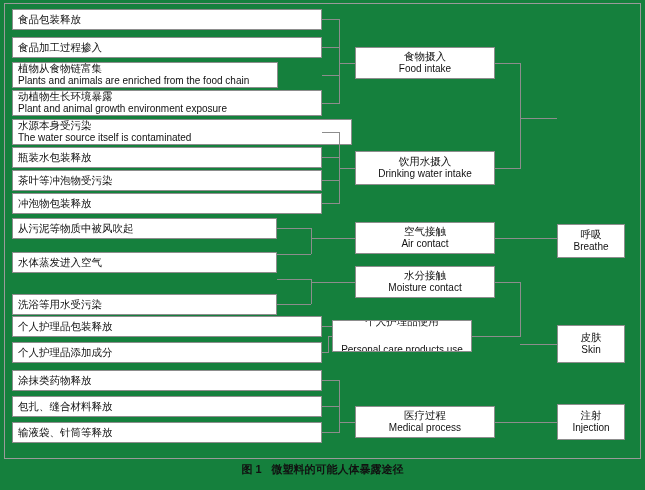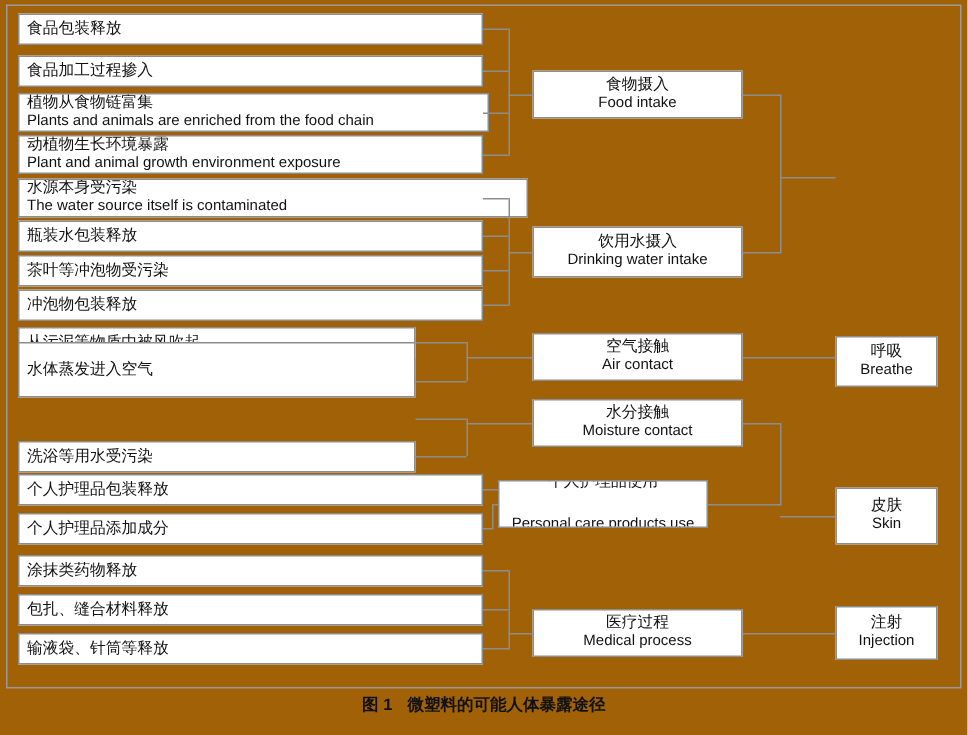--- a/index.html
+++ b/index.html
@@ -7,21 +7,21 @@
     padding: 0;
     background: #ffffff;
   }
   body {
     font-family: "Liberation Sans", sans-serif;
   }
   #page {
     position: relative;
     width: 645px;
     height: 490px;
-    background: #a16207;
+    background: #15803d;
     overflow: hidden;
   }
   .outer-frame {
     position: absolute;
     left: 4px;
     top: 3px;
     width: 637px;
     height: 456px;
     border: 1px solid #9a9a9a;
     box-sizing: border-box;
@@ -83,21 +83,21 @@
 <div id="page">
 
   <div class="outer-frame"></div>
 
   <div class="box left" style="left:12px; top:9px; width:310px; height:21px;">
     <span class="ln">食品包装释放</span>
   </div>
   <div class="box left" style="left:12px; top:37px; width:310px; height:21px;">
     <span class="ln">食品加工过程掺入</span>
   </div>
-  <div class="box left" style="left:12px; top:62px; width:314px; height:26px;">
+  <div class="box left" style="left:12px; top:62px; width:266px; height:26px;">
     <span class="ln">植物从食物链富集</span>
     <span class="ln small">Plants and animals are enriched from the food chain</span>
   </div>
   <div class="box left" style="left:12px; top:90px; width:310px; height:26px;">
     <span class="ln">动植物生长环境暴露</span>
     <span class="ln small">Plant and animal growth environment exposure</span>
   </div>
   <div class="box left" style="left:12px; top:119px; width:340px; height:26px;">
     <span class="ln">水源本身受污染</span>
     <span class="ln small">The water source itself is contaminated</span>
@@ -107,21 +107,21 @@
   </div>
   <div class="box left" style="left:12px; top:170px; width:310px; height:21px;">
     <span class="ln">茶叶等冲泡物受污染</span>
   </div>
   <div class="box left" style="left:12px; top:193px; width:310px; height:21px;">
     <span class="ln">冲泡物包装释放</span>
   </div>
   <div class="box left" style="left:12px; top:218px; width:265px; height:21px;">
     <span class="ln">从污泥等物质中被风吹起</span>
   </div>
-  <div class="box left" style="left:12px; top:228px; width:265px; height:37px;">
+  <div class="box left" style="left:12px; top:252px; width:265px; height:21px;">
     <span class="ln">水体蒸发进入空气</span>
   </div>
   <div class="box left" style="left:12px; top:294px; width:265px; height:21px;">
     <span class="ln">洗浴等用水受污染</span>
   </div>
   <div class="box left" style="left:12px; top:316px; width:310px; height:21px;">
     <span class="ln">个人护理品包装释放</span>
   </div>
   <div class="box left" style="left:12px; top:342px; width:310px; height:21px;">
     <span class="ln">个人护理品添加成分</span>

